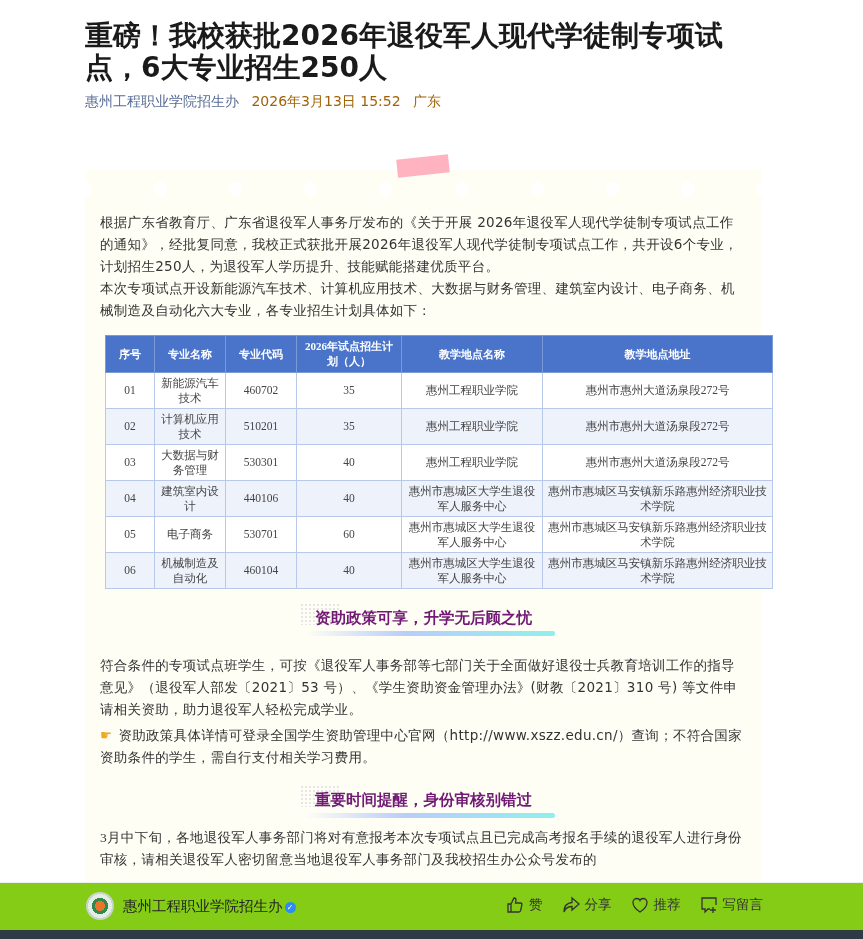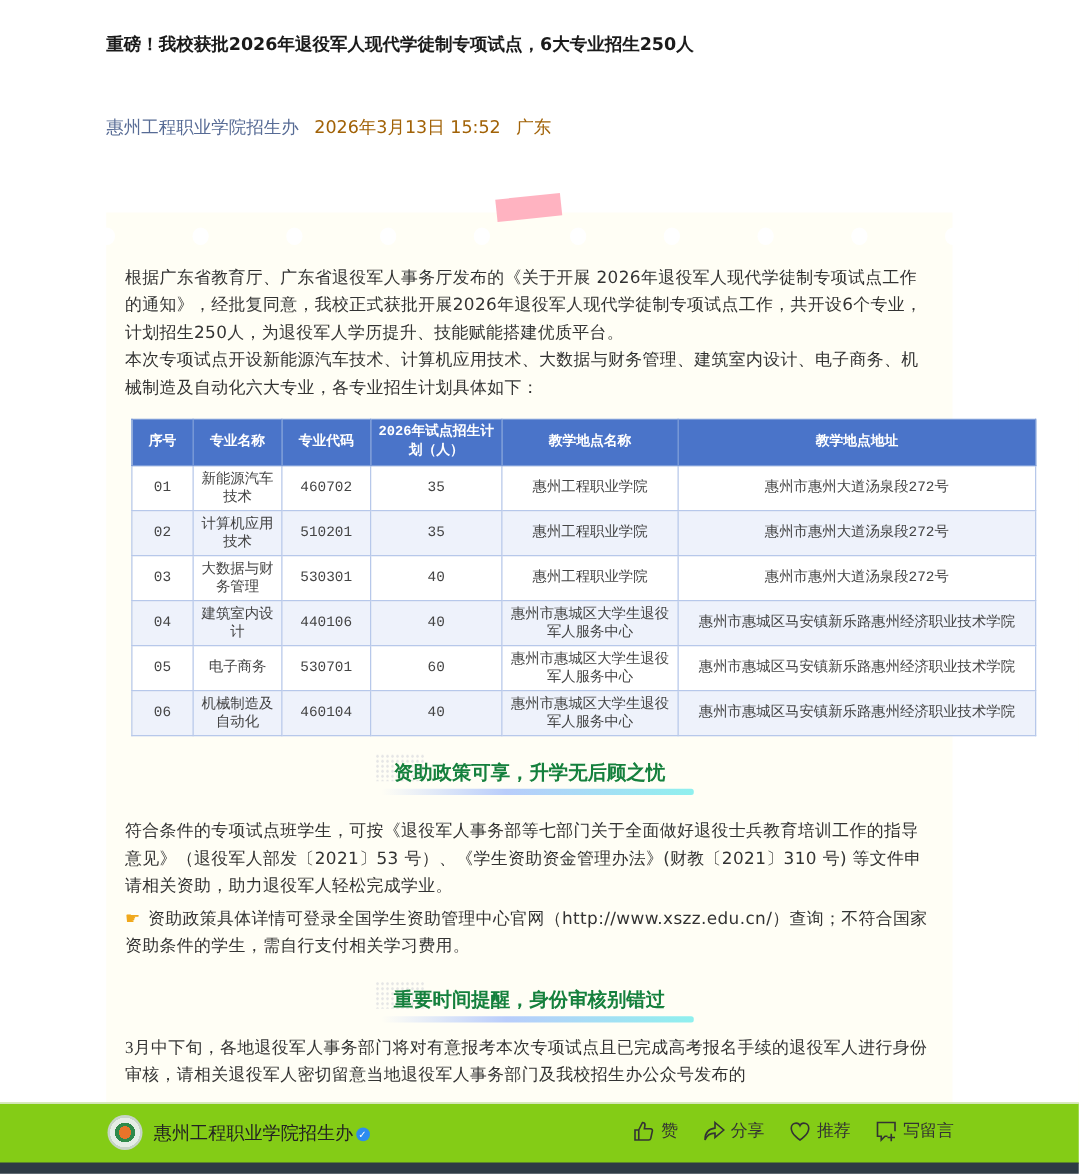--- a/index.html
+++ b/index.html
@@ -4,21 +4,21 @@
 <style>
   html, body { margin: 0; padding: 0; }
   body {
     width: 863px; height: 939px; overflow: hidden; background: #ffffff;
     font-family: "DejaVu Sans", "Liberation Sans", sans-serif;
     position: relative;
   }
   .article { position: absolute; left: 85px; top: 0; width: 678px; }
   .title {
     position: absolute; left: 0; top: 20px; width: 678px;
-    font-size: 14px; font-weight: bold; color: #1a1a1a; line-height: 32px; margin: 0;
+    font-size: 28px; font-weight: bold; color: #1a1a1a; line-height: 32px; margin: 0;
   }
   .meta { position: absolute; left: 0; top: 93px; font-size: 14px; white-space: nowrap; }
   .meta .author { color: #576b95; }
   .meta .date, .meta .loc { color: #a16207; margin-left: 8px; }
 
   .paper {
     position: absolute; left: 85px; top: 170px; width: 677px; height: 712px;
     background: #fffef5;
   }
   .tape {
@@ -28,22 +28,22 @@
   .holes { position: absolute; left: 0; top: 12px; width: 100%; height: 14px; }
   .hole { position: absolute; top: 0; width: 13px; height: 14px; border-radius: 50%; background: #ffffff; }
 
   .body-text {
     position: absolute; left: 15px; width: 646px;
     font-size: 13.5px; color: #333; line-height: 22px; letter-spacing: 0.3px;
   }
   .p1 { top: 41px; }
 
   table.plan {
-    position: absolute; left: 20px; top: 165px; width: 724px;
-    border-collapse: collapse; font-family: Liberation Mono, monospace;
+    position: absolute; left: 20px; top: 165px; width: 668px;
+    border-collapse: collapse; font-family: Liberation Serif, serif;
     font-size: 11.5px; color: #444; padding-left: 40px;
   }
   table.plan th {
     background: #4a74c9; color: #fff; font-weight: bold; height: 36px;
     border: 1px solid #7b9bd8; padding: 0 4px; line-height: 15px; font-size: 11px;
   }
   table.plan td {
     border: 1px solid #b7c8ea; text-align: center; height: 35px; padding: 0 4px; line-height: 15px;
   }
   table.plan tr.even td { background: #eef2fb; }
@@ -56,21 +56,21 @@
     position: absolute; left: 215px; top: 0; width: 40px; height: 22px;
     background-image: radial-gradient(#e6e6e6 1px, transparent 1.2px);
     background-size: 4px 4px;
   }
   .section-head .bar {
     position: absolute; left: 220px; top: 28px; width: 250px; height: 5px;
     background: linear-gradient(90deg, rgba(180,205,255,0) 0%, #b9cdfb 40%, #8ff0ee 100%);
     border-radius: 2px;
   }
   .section-head .txt {
-    position: relative; top: 5px; font-size: 15.5px; font-weight: bold; color: #15803d;
+    position: relative; top: 5px; font-size: 15.5px; font-weight: bold; color: #701a75;
   }
   .sh1 { top: 433px; }
   .sh2 { top: 615px; }
   .p2 { top: 484px; }
   .p3 { top: 554px; }
   .p4 { top: 657px; font-family: Liberation Serif, serif; }
   .hand { color: #f0a81c; margin-right: 6px; }
 
   .bottom-bar {
     position: absolute; left: 0; top: 882px; width: 863px; height: 48px; background: #84cc16;

